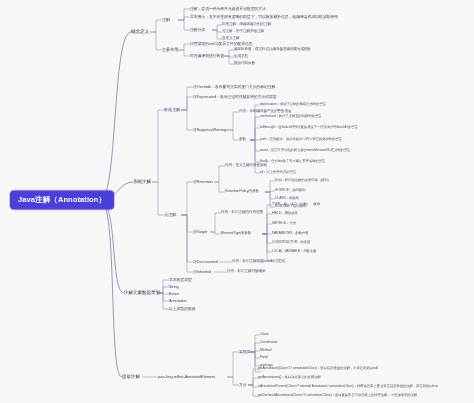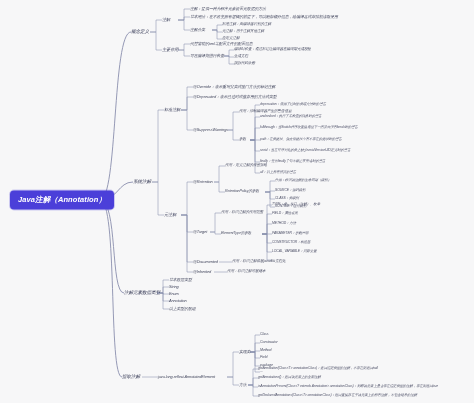--- a/index.html
+++ b/index.html
@@ -2,21 +2,21 @@
 <html><head>
 <meta charset="utf-8">
 <style>
   html,body{margin:0;padding:0;}
   body{
     width:474px;height:403px;
     background:#f7f7f8;
     font-family:"Liberation Sans","DejaVu Sans",sans-serif;
     overflow:hidden;
   }
-  #map{position:relative;width:474px;height:403px;font-style:italic;}
+  #map{position:relative;width:474px;height:403px;}
   svg.links{position:absolute;left:0;top:0;width:474px;height:403px;pointer-events:none;}
   .node{
     position:absolute;
     color:#3b3f58;
     white-space:nowrap;
     line-height:1.05;
     letter-spacing:-0.1px;
     transform:translateY(-50%);
   }
   .root{

